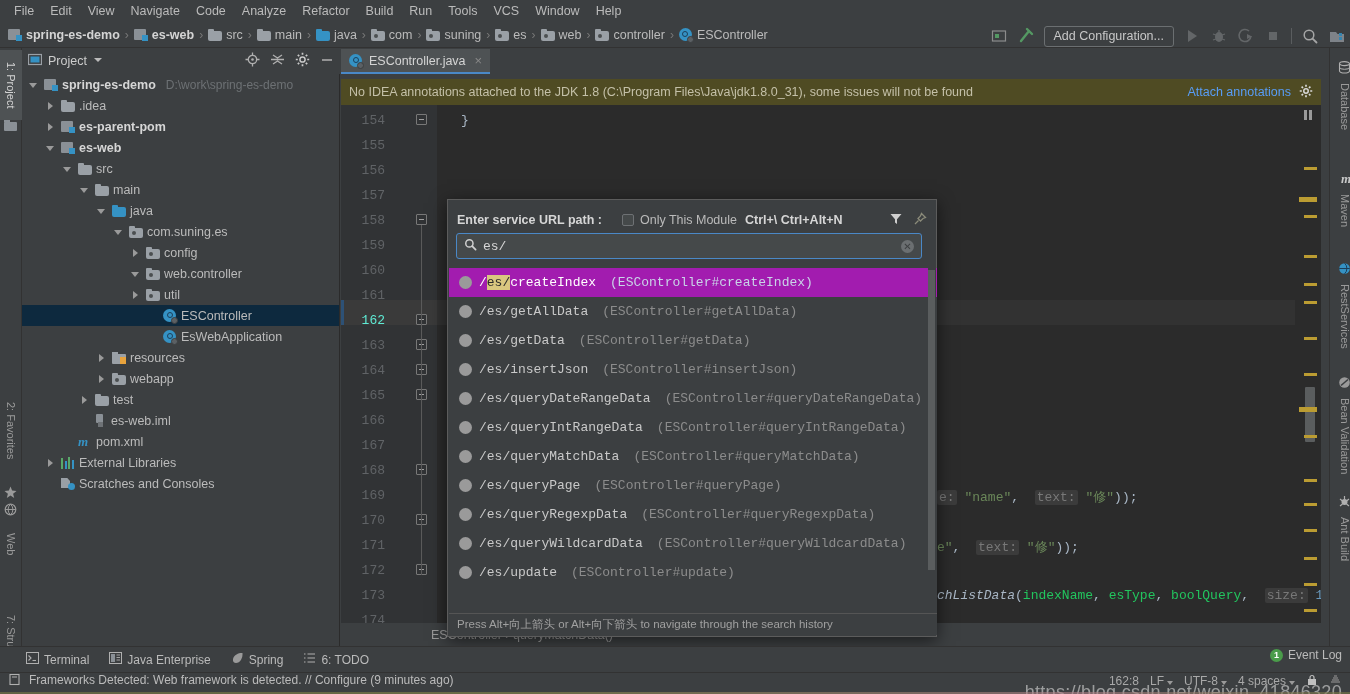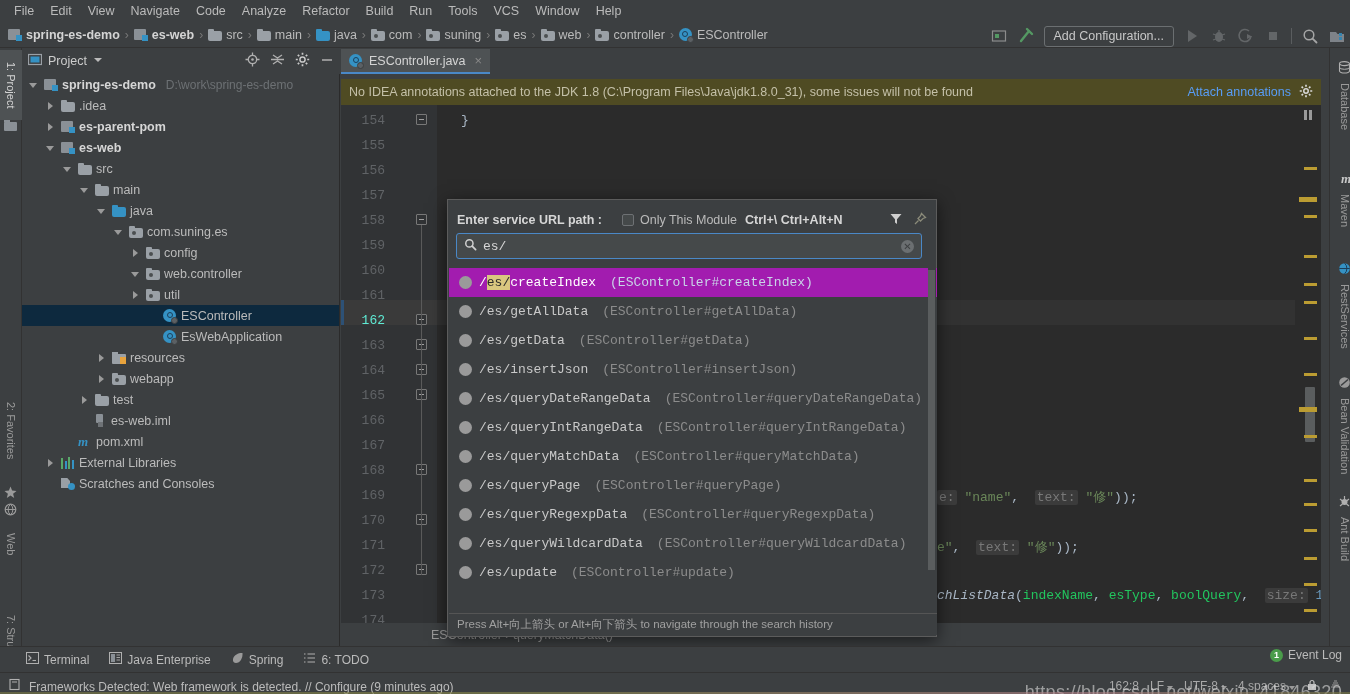--- a/index.html
+++ b/index.html
@@ -301,21 +301,21 @@
 
   
   #bottom-strip {
     position: absolute; left: 0; top: 646px; width: 1350px; height: 26px;
     background: #3c3f41; display: flex; align-items: center;
     padding-left: 26px; gap: 20px; border-top: 1px solid #323232;
   }
   .bstrip-item { display: flex; align-items: center; gap: 5px; font-size: 12px; color: #bbbbbb; }
   #statusbar {
     position: absolute; left: 0; top: 672px; width: 1350px; height: 22px;
-    background: #3c3f41; display: flex; align-items: flex-end; padding: 0 8px; gap: 8px;
+    background: #3c3f41; display: flex; align-items: flex-start; padding: 0 8px; gap: 8px;
     border-top: 1px solid #323232;
   }
   #status-text { font-size: 12px; color: #bbbbbb; }
   #status-right { margin-left: auto; display: flex; align-items: center; gap: 11px; font-size: 12px; color: #a8a8a8; }
   .caret-dn { width:0;height:0;border-top:4px solid #9a9a9a;border-left:3px solid transparent;border-right:3px solid transparent; display:inline-block; margin-left:3px;}
 
   #event-log {
     position: absolute; right: 8px; top: 648px; display: flex; align-items: center; gap: 5px;
     font-size: 12px; color: #bbbbbb;
   }

